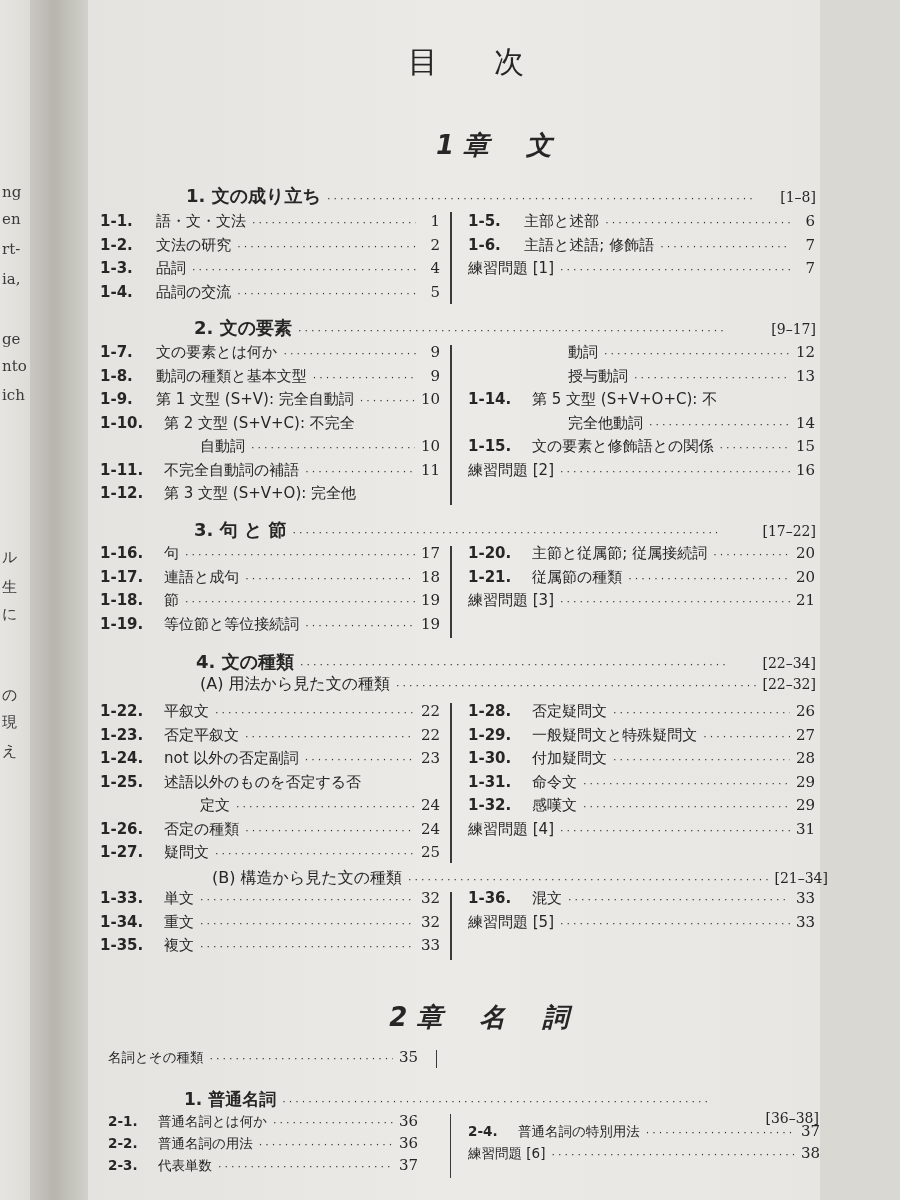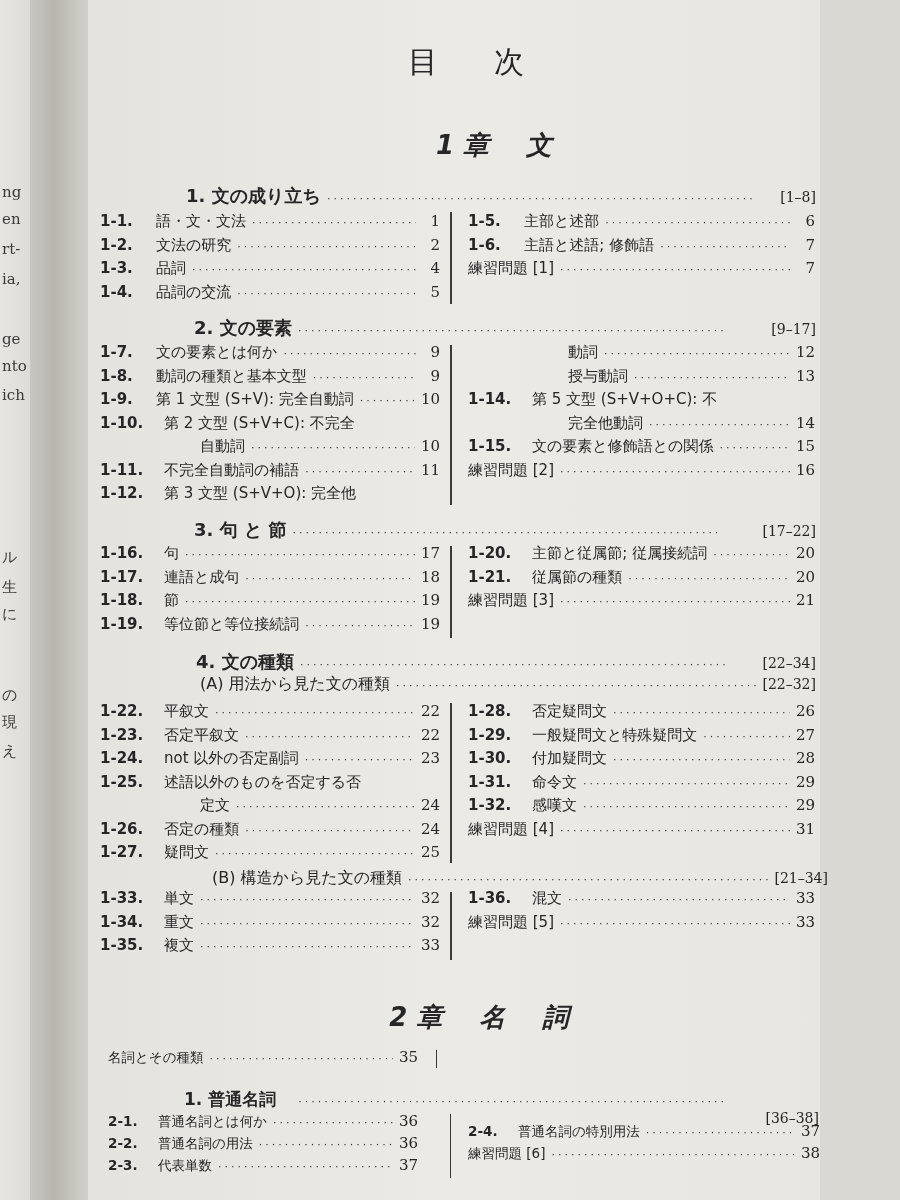--- a/index.html
+++ b/index.html
@@ -420,21 +420,21 @@
 
   <div class="col small" style="left:20px; top:1048px; width:310px;">
     <div class="row">
         <span class="txt">名詞とその種類</span>
         <span class="dots">··················································</span>
         <span class="pg">35</span>
       </div>
   </div>
   <div class="vline" style="left:348px; top:1050px; height:18px; width:1px;"></div>
 
-  <div class="sec" style="left:96px; width:635px; top:1088px; font-size:17px;gap:16px;">
+  <div class="sec" style="left:96px; width:635px; top:1088px; font-size:17px;">
     <span>1.  普通名詞</span>
     <span class="dots">··································································</span>
     <span class="range" style="position:relative; top:18px;">[36–38]</span>
   </div>
   <div class="col small" style="left:20px; top:1112px; width:310px;">
     <div class="row">
         <span class="num" style="width:50px">2-1.</span>
         <span class="txt">普通名詞とは何か</span>
         <span class="dots">··················································</span>
         <span class="pg">36</span>

